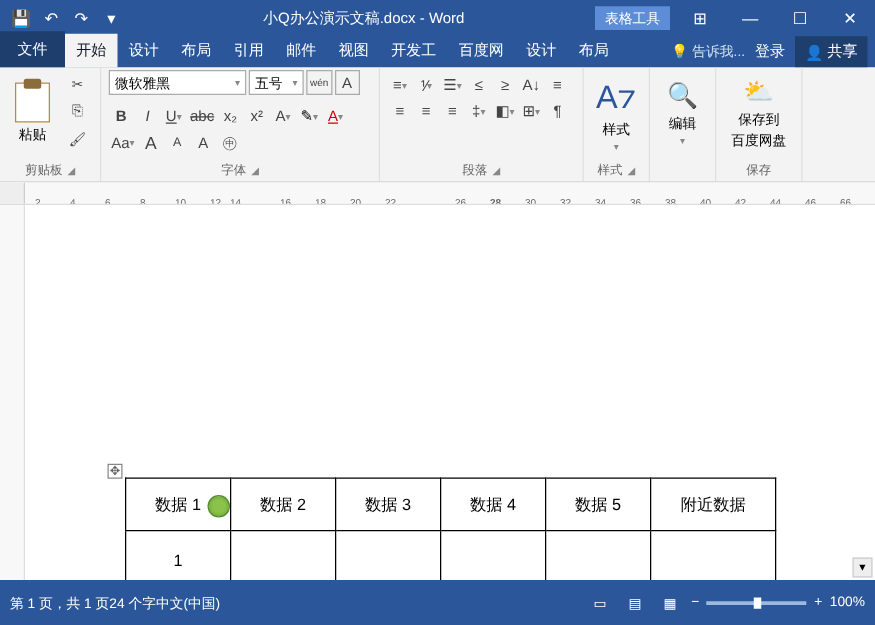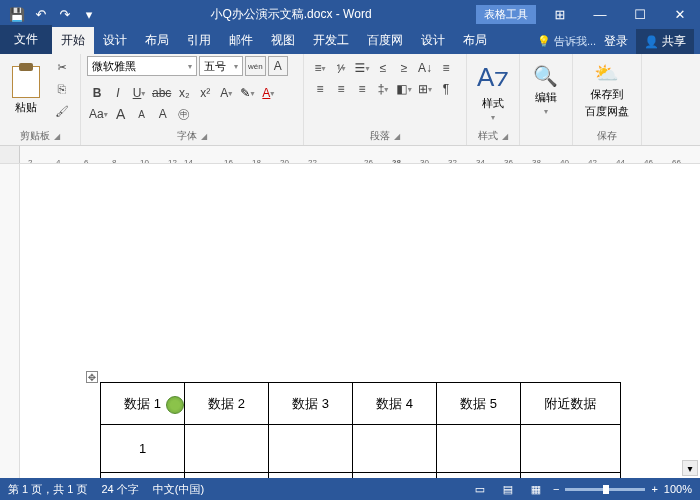--- a/index.html
+++ b/index.html
@@ -44,21 +44,21 @@
 .tick{position:absolute;top:3px;font-size:8px}
 .content{flex:1;display:flex;overflow:hidden;background:#fff}
 .ruler-v{width:20px;background:#f8f8f8;border-right:1px solid #ddd}
 .page{flex:1;position:relative;overflow:auto;background:#fff}
 .move-handle{position:absolute;left:66px;top:207px;width:12px;height:12px;border:1px solid #888;display:flex;align-items:center;justify-content:center;font-size:10px;color:#666;background:#fff}
 .doc-table{position:absolute;left:80px;top:218px;border-collapse:collapse}
 .doc-table td{border:1.5px solid #000;width:84px;height:48px;text-align:center;font-size:13px;vertical-align:middle}
 .doc-table .hdr td{height:42px}
 .doc-table .lastcol{width:100px}
 .cursor-split{position:absolute;left:146px;top:232px;width:18px;height:18px;background:radial-gradient(circle,#8bc34a 40%,#689f38 100%);border-radius:50%;border:1px solid #558b2f}
-.statusbar{height:22px;background:#2b579a;color:#fff;display:flex;align-items:center;font-size:11px;padding:0 8px;gap:14px}
+.statusbar{height:36px;background:#2b579a;color:#fff;display:flex;align-items:center;font-size:11px;padding:0 8px;}
 .status-right{margin-left:auto;display:flex;align-items:center;gap:6px}
 .viewbtn{width:22px;height:16px;display:flex;align-items:center;justify-content:center;cursor:pointer}
 .zoom-slider{width:80px;height:3px;background:#9cb8dd;position:relative}
 .zoom-slider::after{content:"";position:absolute;left:38px;top:-3px;width:6px;height:9px;background:#fff}
 .dd{font-size:8px;color:#888}
 .scrolldown{position:absolute;right:2px;bottom:2px;width:16px;height:16px;background:#eee;border:1px solid #ccc;display:flex;align-items:center;justify-content:center;font-size:10px}
 </style>
 </head>
 <body>
 

